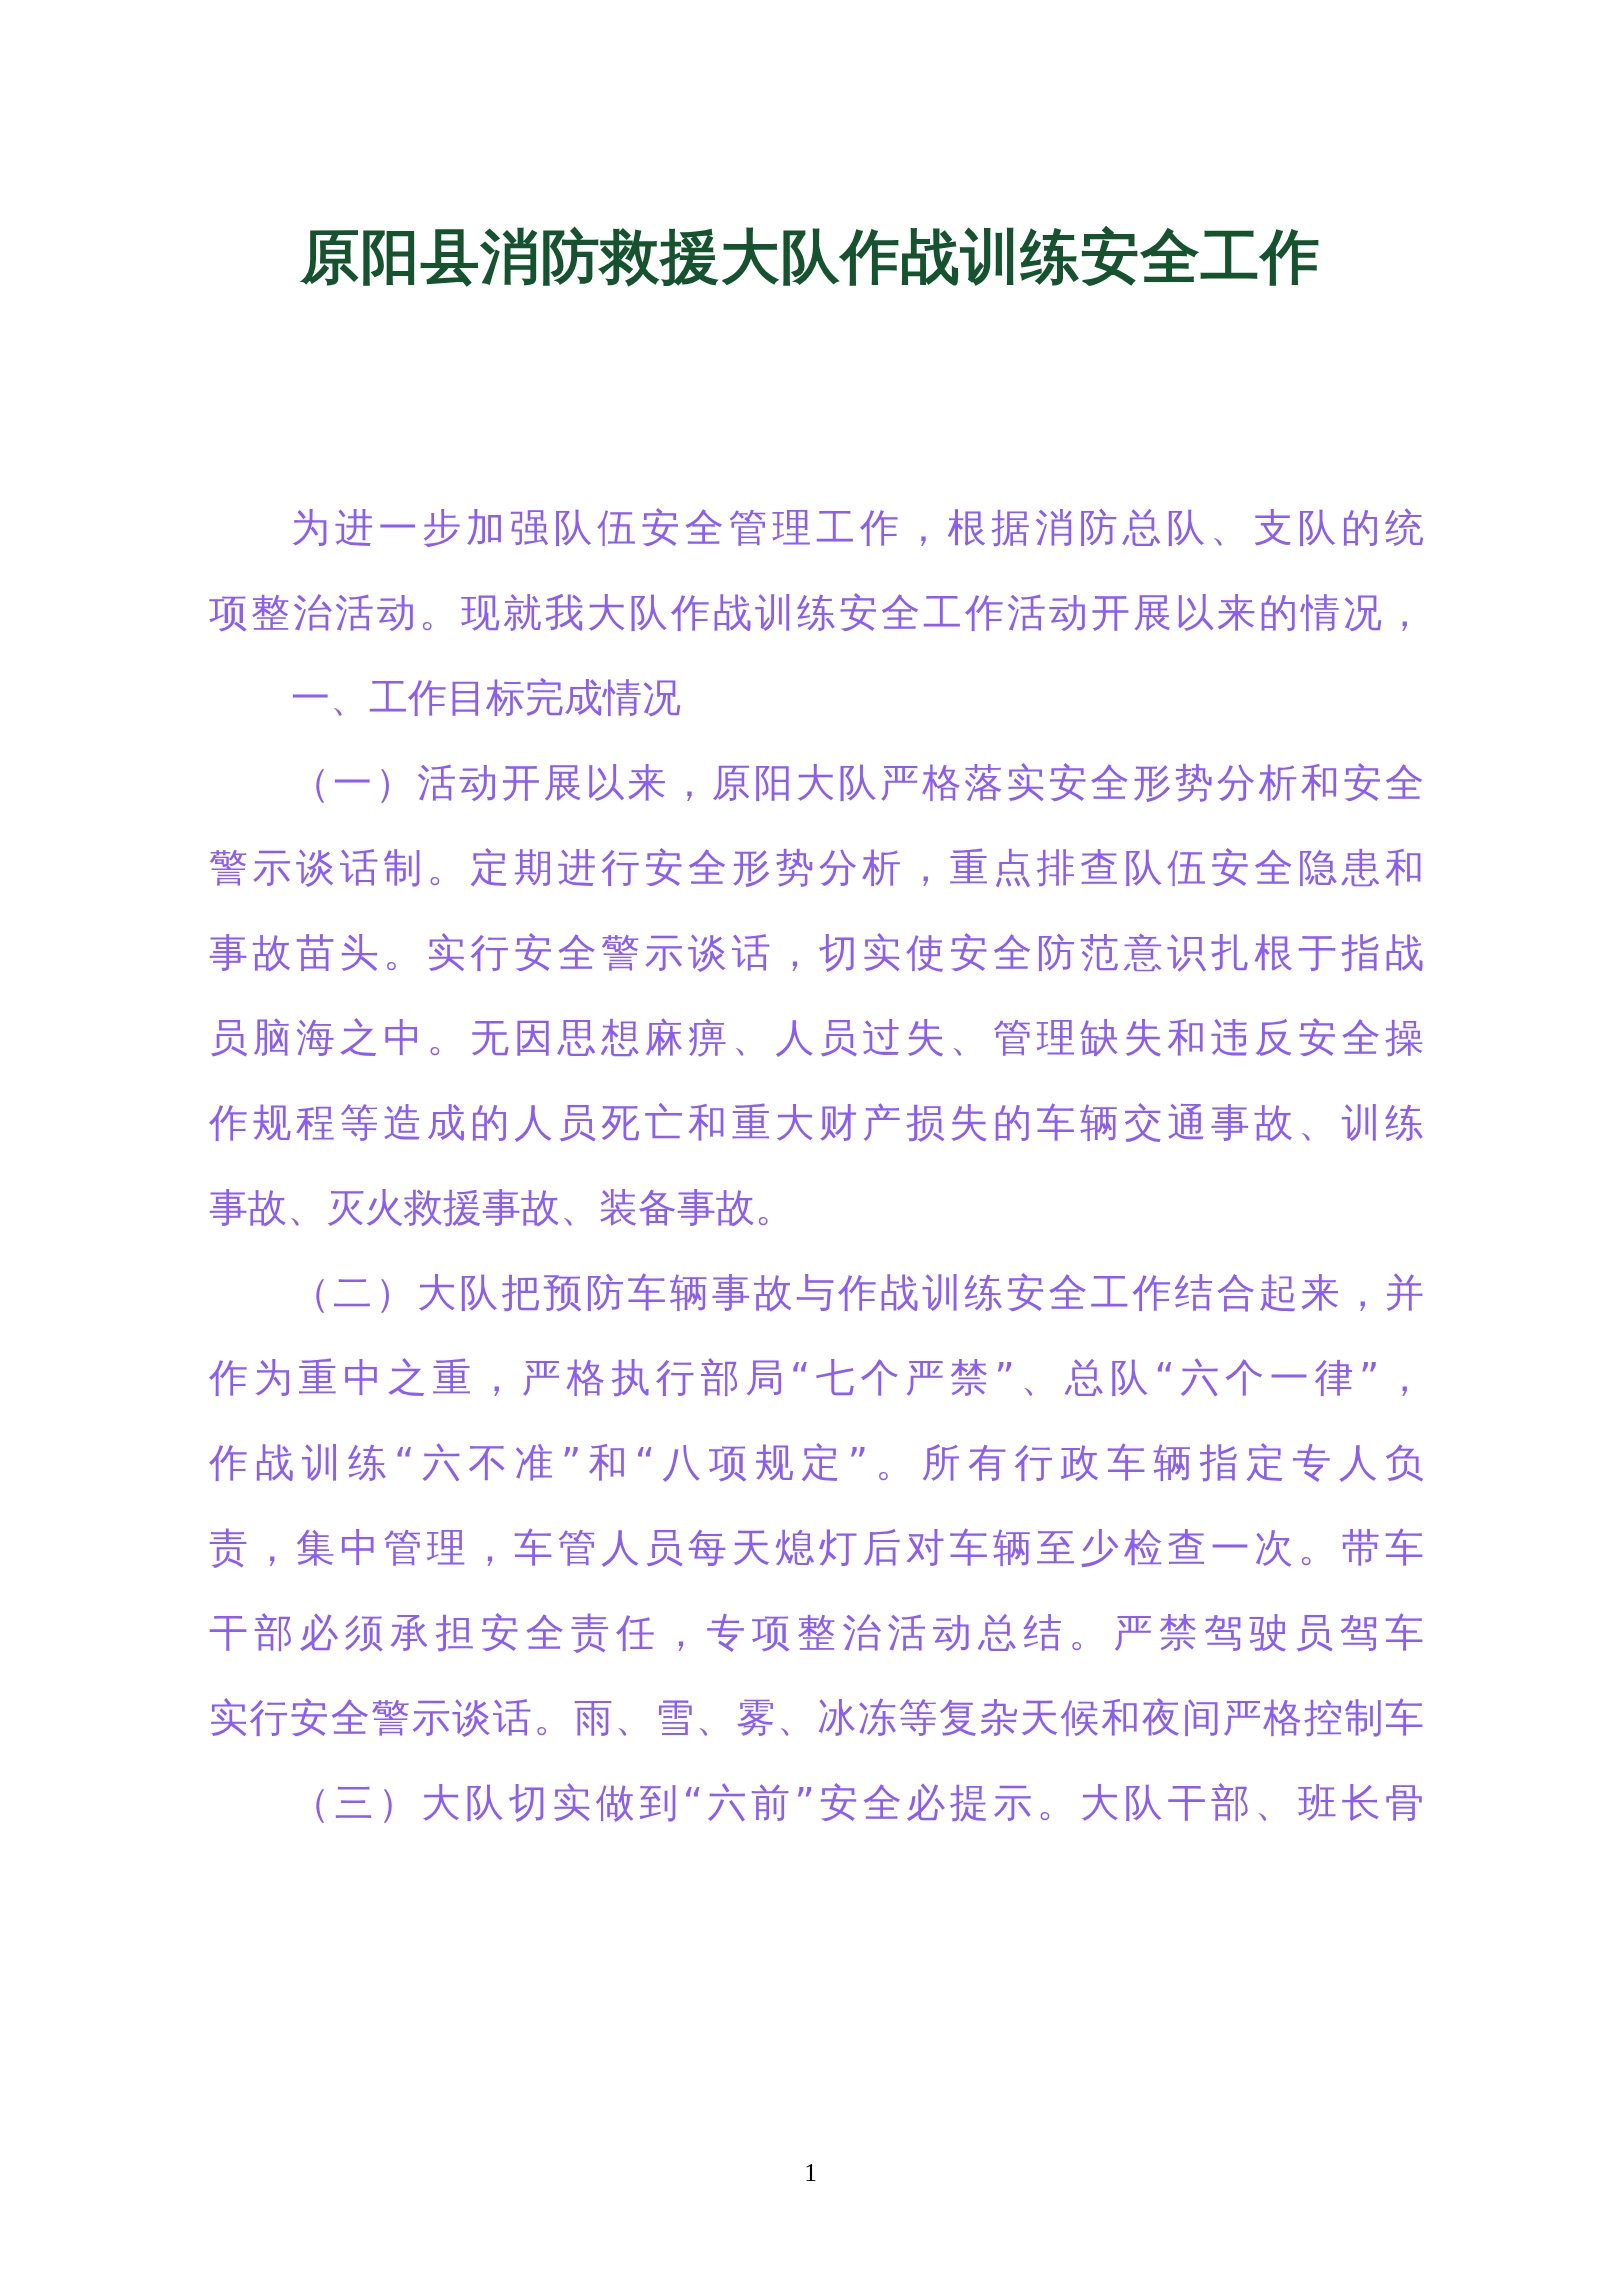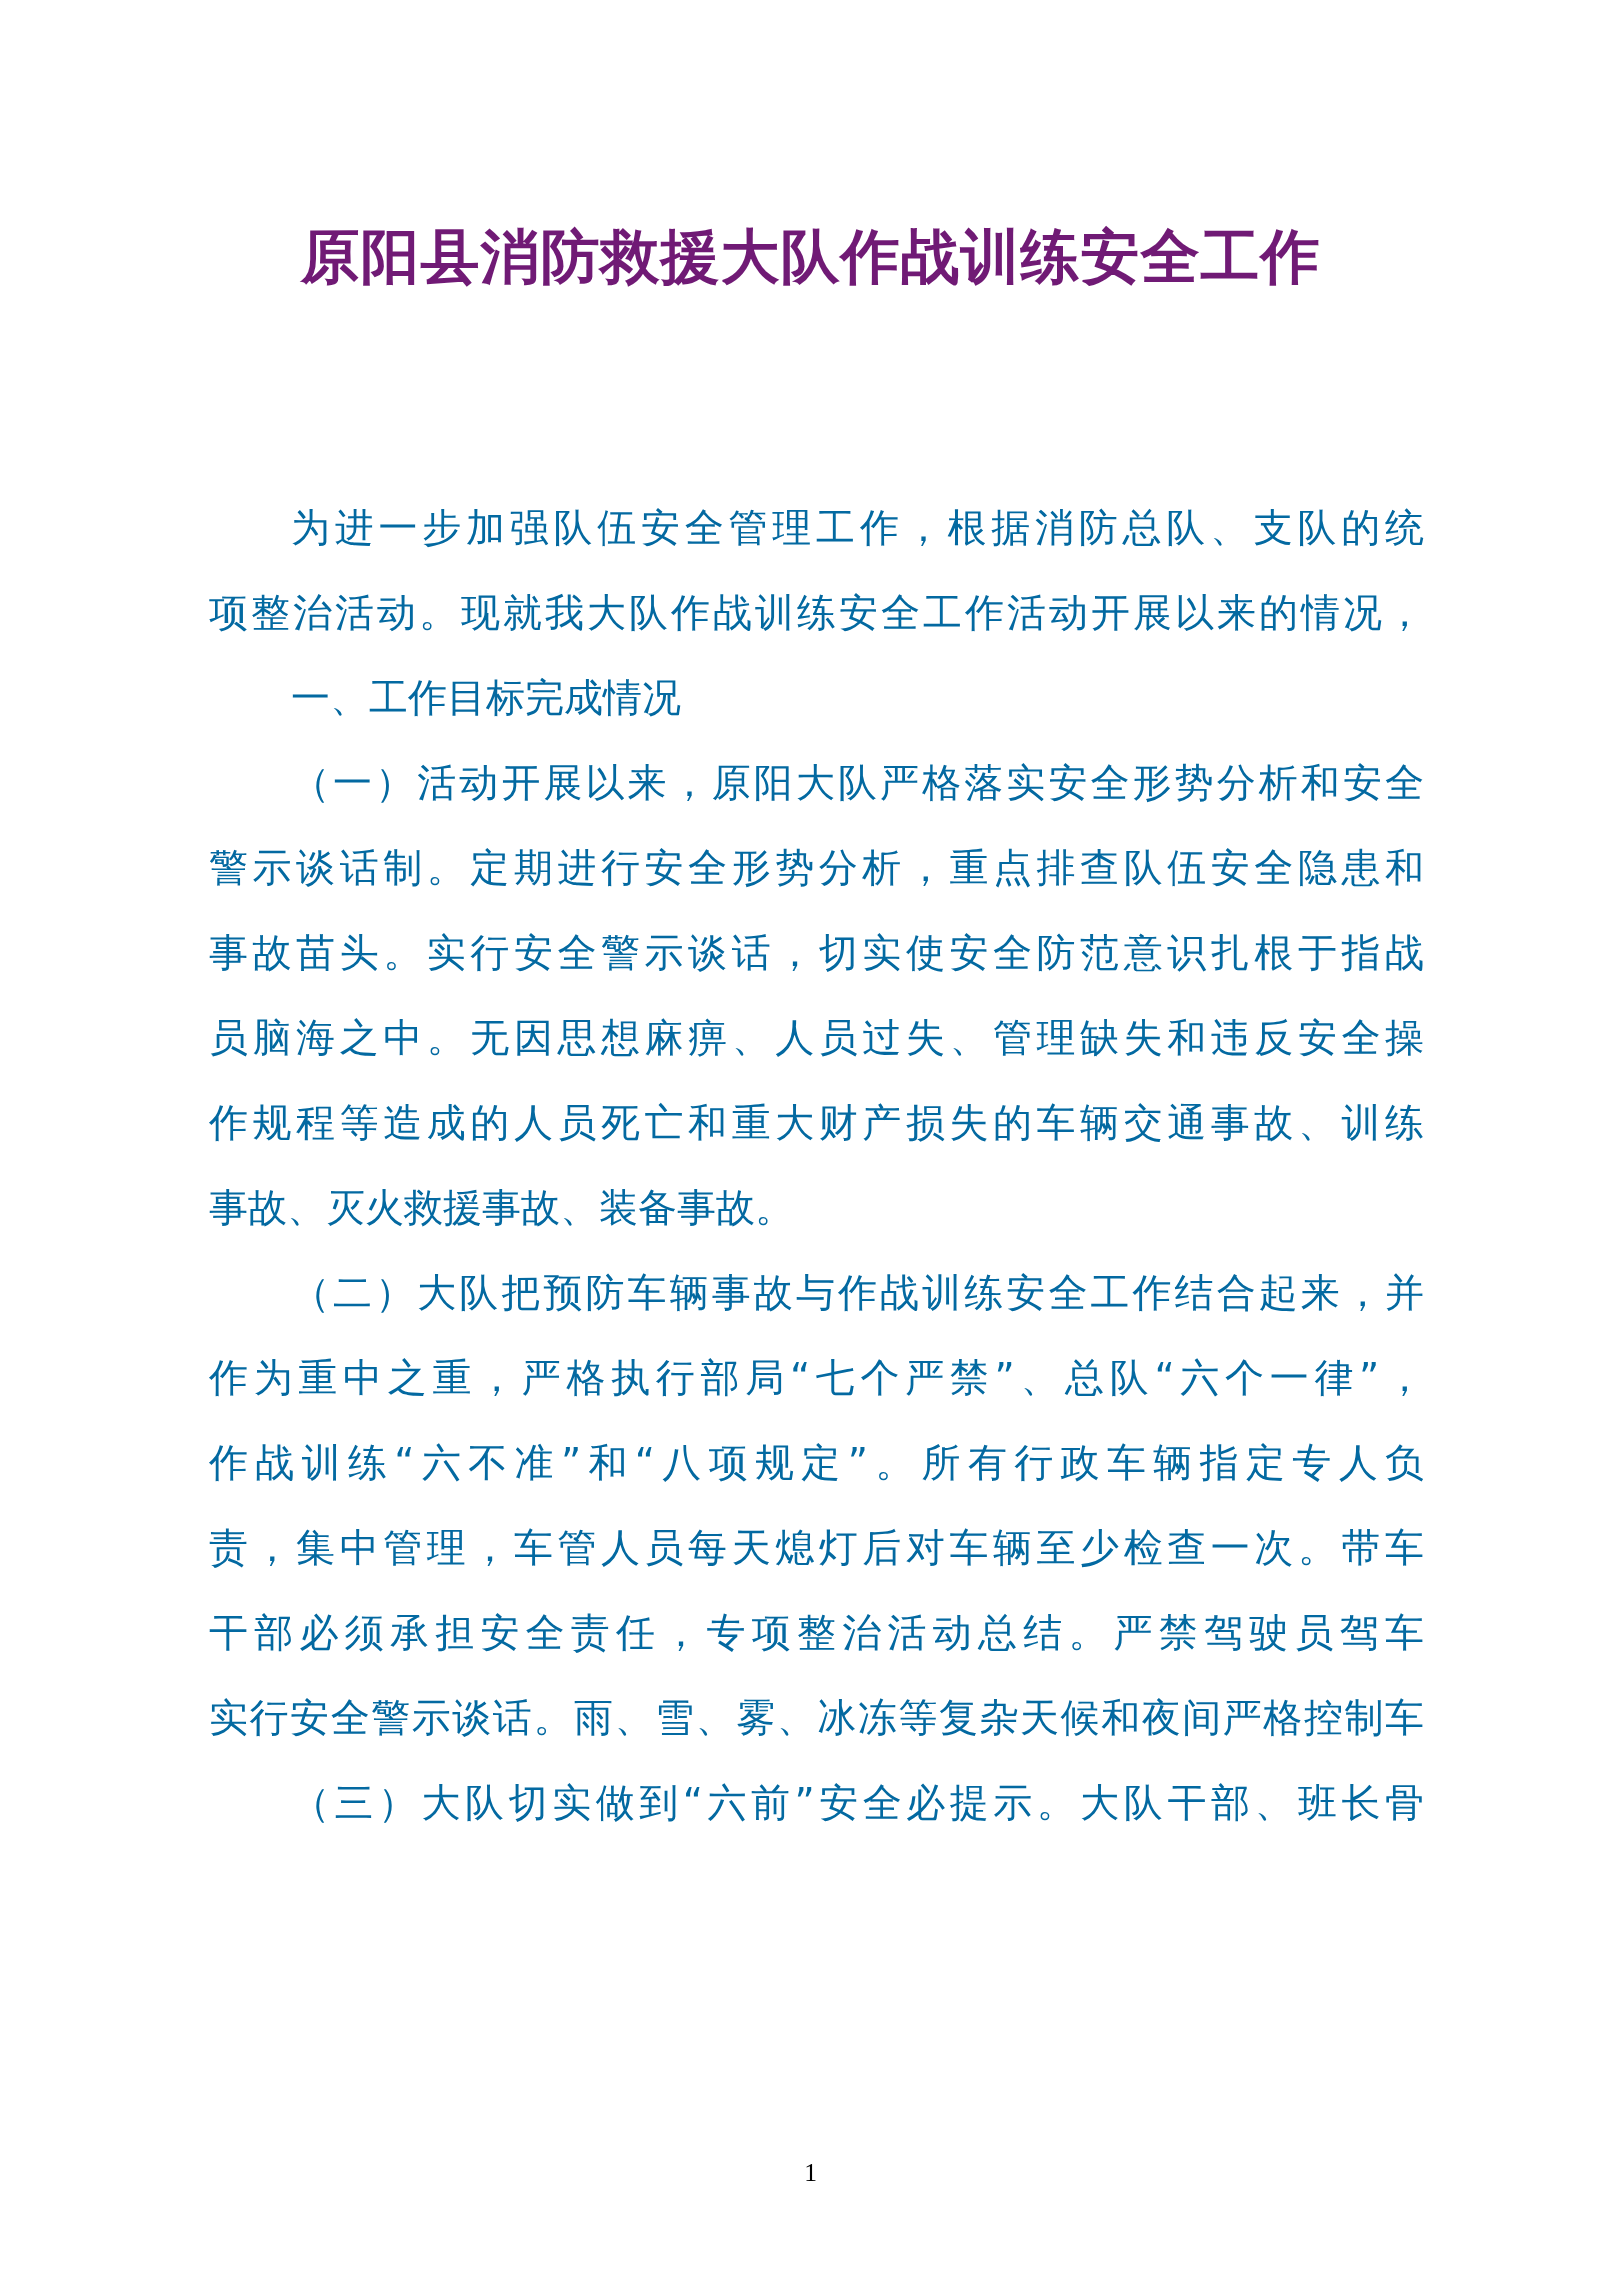--- a/index.html
+++ b/index.html
@@ -1,28 +1,28 @@
 <!DOCTYPE html>
 <html><head>
 <meta charset="utf-8">
 <style>
   html, body { margin: 0; padding: 0; background: #ffffff; }
   body { width: 1621px; height: 2293px; position: relative; overflow: hidden; }
   .page { position: absolute; left: 0; top: 0; width: 1621px; height: 2293px; background: #fff; }
   .title {
     position: absolute; left: 0; width: 1621px; text-align: center;
     font-family: "DejaVu Sans", "Liberation Sans", sans-serif;
-    font-weight: bold; font-size: 59px; color: #701a75; letter-spacing: 1px;
+    font-weight: bold; font-size: 59px; color: #14532d; letter-spacing: 1px;
   }
   .title.l1 { top: 218px; }
   .title.l2 { top: 308px; }
   .body {
     position: absolute; left: 209px; top: 485px; width: 1215px;
     font-family: "DejaVu Sans", "Liberation Sans", sans-serif;
-    font-size: 39px; line-height: 85px; color: #0369a1;
+    font-size: 39px; line-height: 85px; color: #8b5cf6;
   }
   .line { display: block; height: 85px; white-space: nowrap; text-align: justify; text-align-last: justify; }
   .line.last { text-align-last: left; }
   .line.indent { padding-left: 82px; }
   .line.sub-indent { padding-left: 82px; text-align-last: left; }
   .pagenum {
     position: absolute; top: 2158px; left: 0; width: 1621px; text-align: center;
     font-family: "Liberation Serif", "DejaVu Serif", serif; font-size: 25.5px; color: #000;
   }
 </style>

